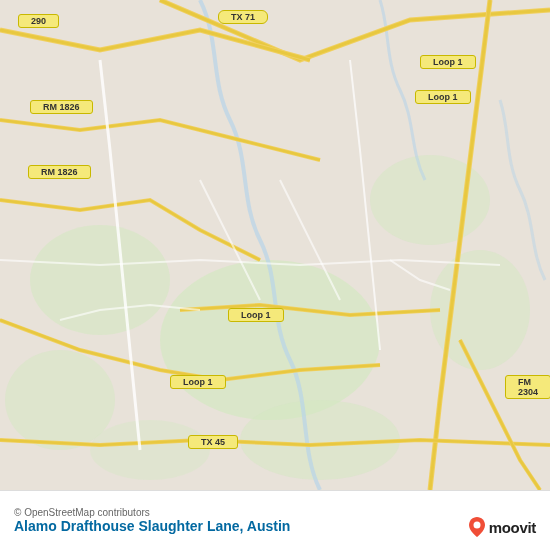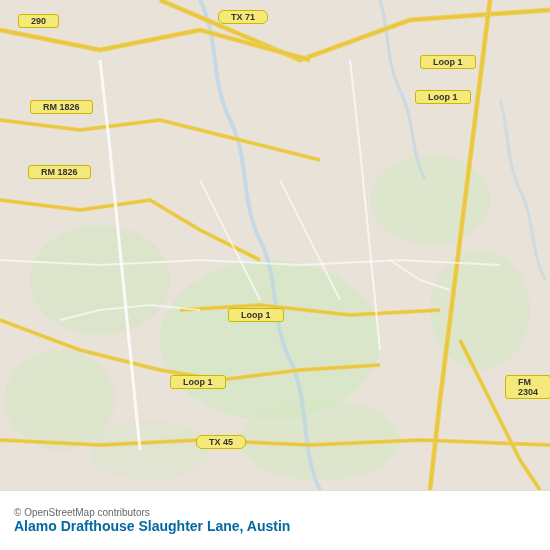--- a/index.html
+++ b/index.html
@@ -183,24 +183,31 @@
   </svg>
 
   <div class="road-badge" style="left:18px; top:14px;">290</div>
   <div class="road-badge" style="left:218px; top:10px;border-radius:6px;">TX 71</div>
   <div class="road-badge" style="left:420px; top:55px;">Loop 1</div>
   <div class="road-badge" style="left:415px; top:90px;">Loop 1</div>
   <div class="road-badge" style="left:30px; top:100px;">RM 1826</div>
   <div class="road-badge" style="left:28px; top:165px;">RM 1826</div>
   <div class="road-badge" style="left:228px; top:308px;">Loop 1</div>
   <div class="road-badge" style="left:170px; top:375px;">Loop 1</div>
-  <div class="road-badge" style="left:196px; top:435px;border-radius:6px;">TX 45</div>
+  <div class="road-badge" style="left:188px; top:435px;">TX 45</div>
   <div class="road-badge" style="left:465px; top:375px;margin-left:40px;">FM 2304</div>
 
 </div>
 
 <div class="bottom-bar">
   <span class="attribution">© OpenStreetMap contributors</span>
   <div class="location-row">
     <span class="location-text">Alamo Drafthouse Slaughter Lane, Austin</span>
   </div>
 
+  <div class="moovit-logo">
+    <svg class="moovit-pin" viewBox="0 0 18 22" xmlns="http://www.w3.org/2000/svg">
+      <path d="M 9 1 C 4.6 1 1 4.6 1 9 C 1 15 9 21 9 21 C 9 21 17 15 17 9 C 17 4.6 13.4 1 9 1 Z" fill="#f04e37"></path>
+      <circle cx="9" cy="9" r="3.5" fill="white"></circle>
+    </svg>
+    <span class="moovit-text">moovit</span>
+  </div>
 </div>
 
 </body></html>

